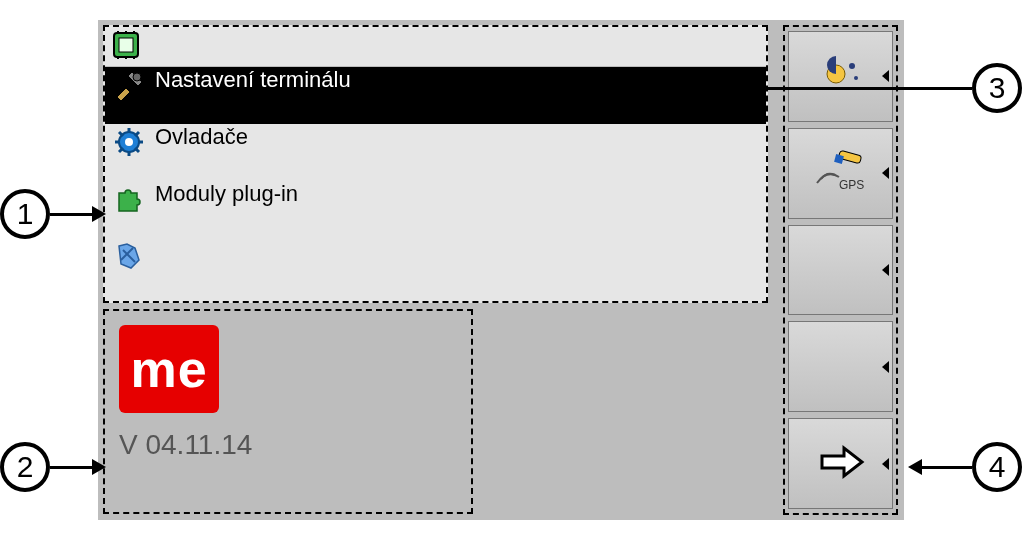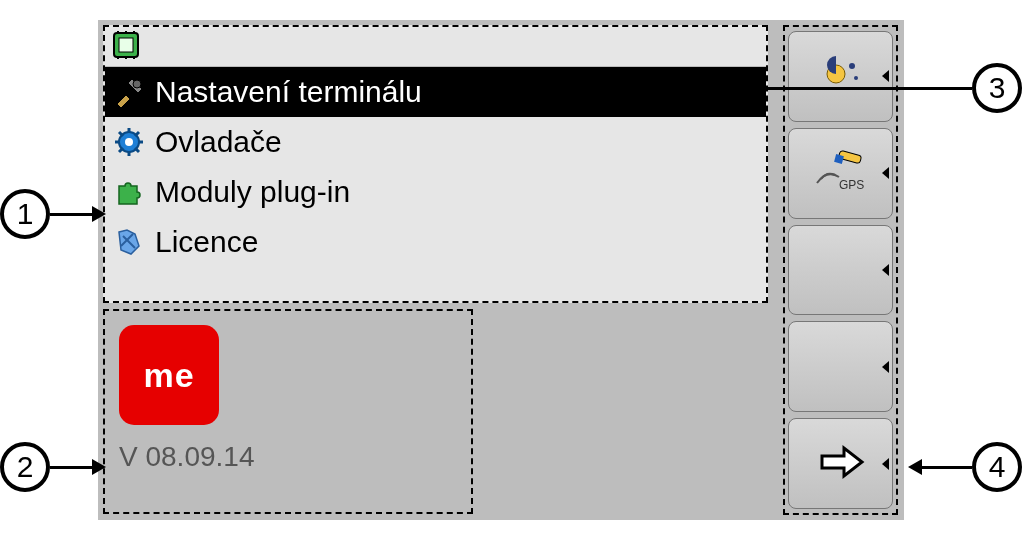--- a/index.html
+++ b/index.html
@@ -32,25 +32,25 @@
   }
   .header-row {
     height: 40px;
     background: #e6e6e6;
     border-bottom: 1px solid #bdbdbd;
     display: flex;
     align-items: center;
     padding-left: 4px;
   }
   .menu-row {
-    height: 50px;
-    display: flex;
-    align-items: center;
+    height: 57px;
+    display: flex;
+    align-items: flex-start;
     padding-left: 6px;
-    font-size: 30px;
+    font-size: 22px;
     color: #000;
   }
   .menu-row .icon-slot {
     width: 36px;
     height: 36px;
     margin-right: 8px;
     flex: 0 0 36px;
     display: flex;
     align-items: center;
     justify-content: center;
@@ -75,26 +75,26 @@
     width: 370px;
     height: 205px;
     border: 2px dashed #000;
     padding: 14px 14px 8px 14px;
     font-size: 28px;
     color: #555;
     line-height: 1.25;
   }
   .logo-me {
     width: 100px;
-    height: 100px;
+    height: 88px;
     background: #e60000;
-    border-radius: 15px;
+    border-radius: 6px;
     color: #fff;
     font-weight: 700;
-    font-size: 34px;
+    font-size: 52px;
     display: flex;
     align-items: center;
     justify-content: center;
     letter-spacing: 1px;
     margin-bottom: 14px;
   }
   .softkey-panel {
     position: absolute;
     right: 6px;
     top: 5px;
@@ -103,21 +103,21 @@
     border: 2px dashed #000;
     display: flex;
     flex-direction: column;
     gap: 6px;
     padding: 4px 3px;
   }
   .softkey {
     flex: 1;
     background: linear-gradient(#d9d9d9,#c0c0c0);
     border: 1px solid #777;
-    border-radius: 8px;
+    border-radius: 0;
     position: relative;
     display: flex;
     align-items: center;
     justify-content: center;
   }
   .softkey .notch {
     position: absolute;
     right: 3px;
     top: 50%;
     width: 0; height: 0;
@@ -234,29 +234,28 @@
     </div>
 
     <div class="menu-row">
       <span class="icon-slot">
         <svg width="32" height="32" viewBox="0 0 32 32">
           <path d="M6 6 L14 4 L22 8 L26 20 L18 28 L8 24 Z" fill="#6aa6e8" stroke="#2a5f9e" stroke-width="1.5"></path>
           <line x1="10" y1="10" x2="22" y2="22" stroke="#2a5f9e" stroke-width="2"></line>
           <line x1="20" y1="8" x2="8" y2="20" stroke="#2a5f9e" stroke-width="2"></line>
         </svg>
       </span>
-      <span>Licence</span>
     </div>
   </div>
 
   <div class="info-panel">
     <div class="logo-me">
       <span>me</span>
     </div>
-    <div>V 08.09.14</div>
+    <div>V 04.11.14</div>
   </div>
 
   <div class="softkey-panel">
     <div class="softkey">
       <span>
         <svg width="50" height="40" viewBox="0 0 50 40">
           <circle cx="20" cy="20" r="9" fill="#f5c542" stroke="#7a5b00"></circle>
           <path d="M20 20 a9 9 0 0 1 0 -18 v18 z" fill="#2a3e7a"></path>
           <circle cx="36" cy="12" r="3" fill="#2a3e7a"></circle>
           <circle cx="40" cy="24" r="2" fill="#2a3e7a"></circle>

